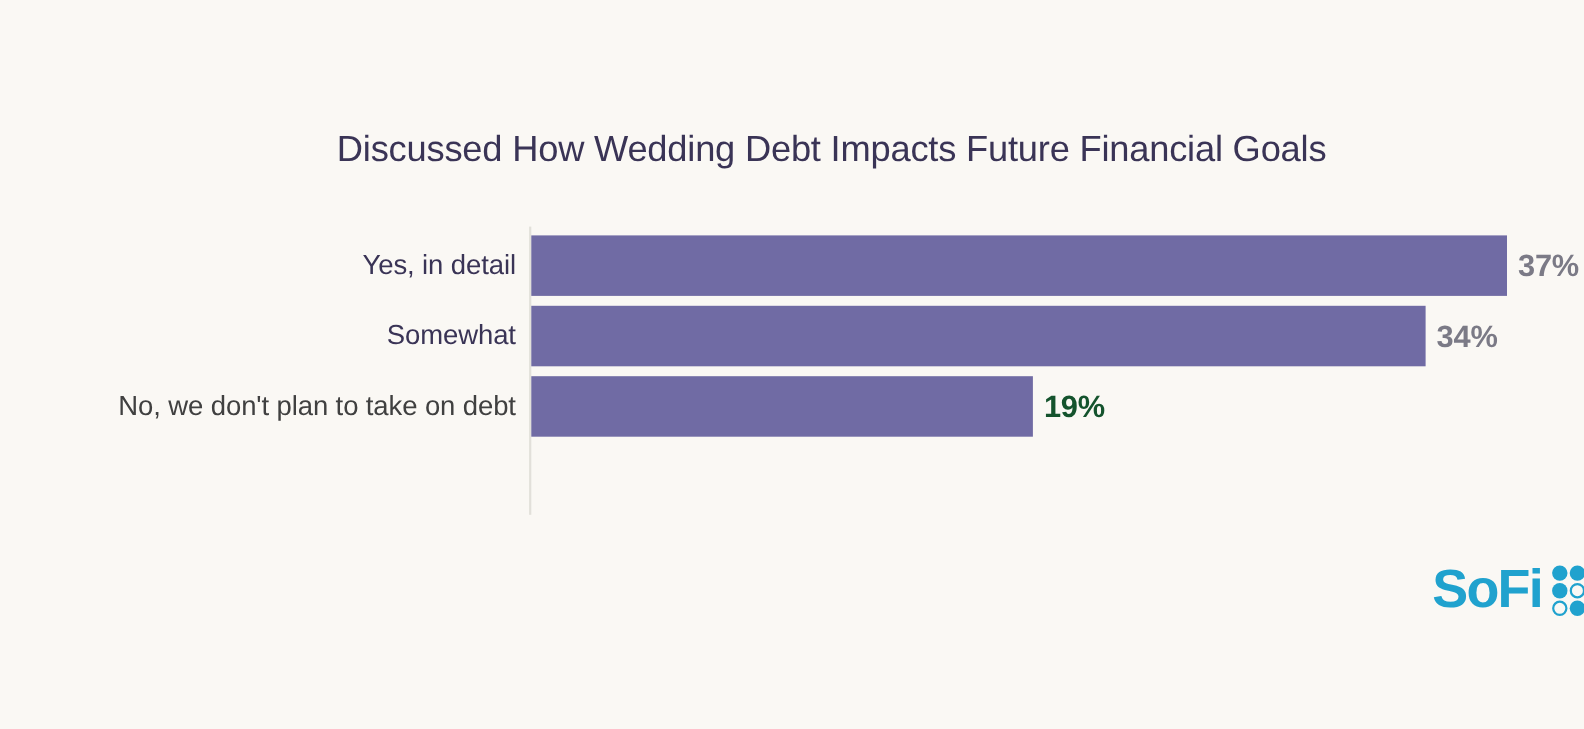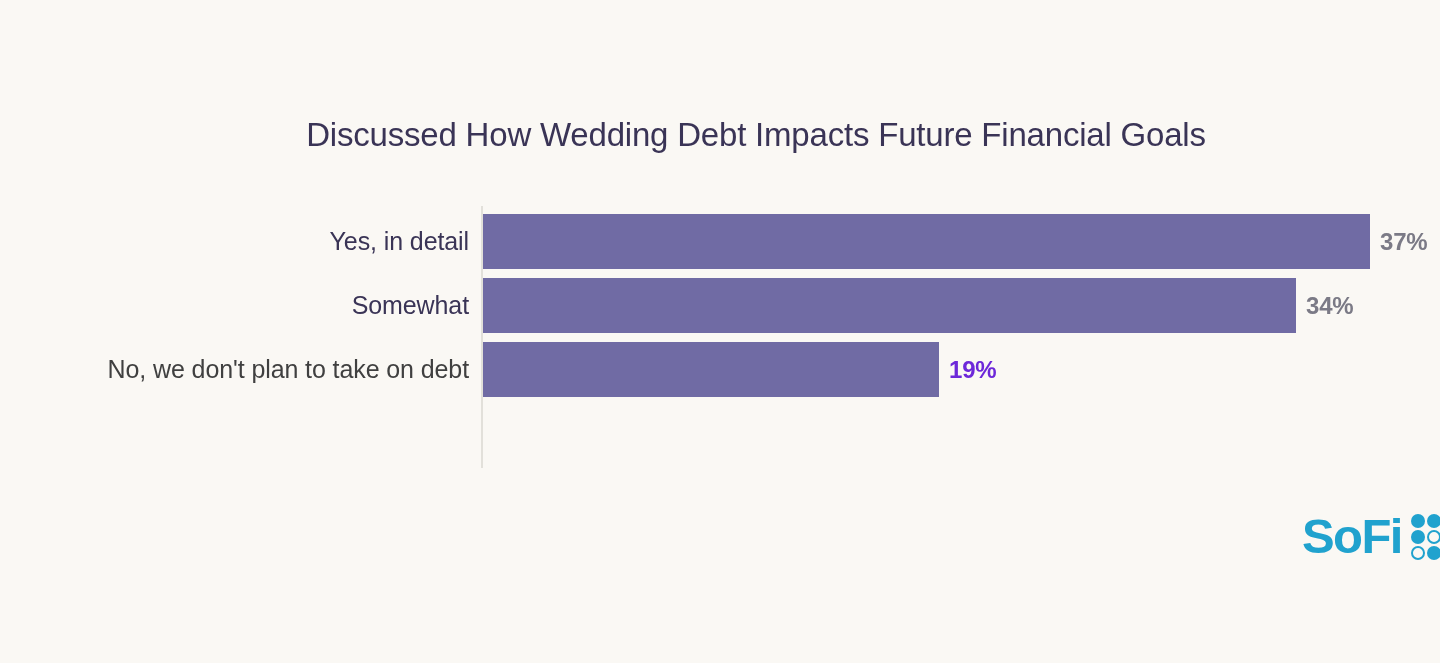--- a/index.html
+++ b/index.html
@@ -85,21 +85,21 @@
     top: 0;
     height: 55px;
     background: #706ba4;
   }
 
   .value-label {
     position: absolute;
     top: 0;
     height: 55px;
     line-height: 55px;
-    font-size: 24px;
+    font-size: 28px;
     font-weight: bold;
     color: #7b7a86;
     white-space: nowrap;
     letter-spacing: -0.2px;
   }
 
   
   #sofi-logo {
     position: absolute;
     left: 1266px;
@@ -160,21 +160,21 @@
 
     <div class="bar-row" data-row="1">
       <div class="cat-label" style="color: rgb(58, 52, 86);">Somewhat</div>
       <div class="bar" style="width: 813px; background: rgb(112, 107, 164);"></div>
       <div class="value-label" style="left: 1270px; color: rgb(123, 122, 134);">34%</div>
     </div>
 
     <div class="bar-row" data-row="2">
       <div class="cat-label" style="color: #404040;">No, we don't plan to take on debt</div>
       <div class="bar" style="width: 456px; background: rgb(112, 107, 164);"></div>
-      <div class="value-label" style="left: 913px; color: #6d28d9;">19%</div>
+      <div class="value-label" style="left: 913px; color: #14532d;">19%</div>
     </div>
 
 
   </div>
 
   <div id="sofi-logo">
     <span id="sofi-wordmark" style="color: rgb(32, 162, 206);">SoFi</span>
     <span id="sofi-dots">
         <span class="dot filled" style="background: rgb(32, 162, 206);"></span>
         <span class="dot filled" style="background: rgb(32, 162, 206);"></span>

